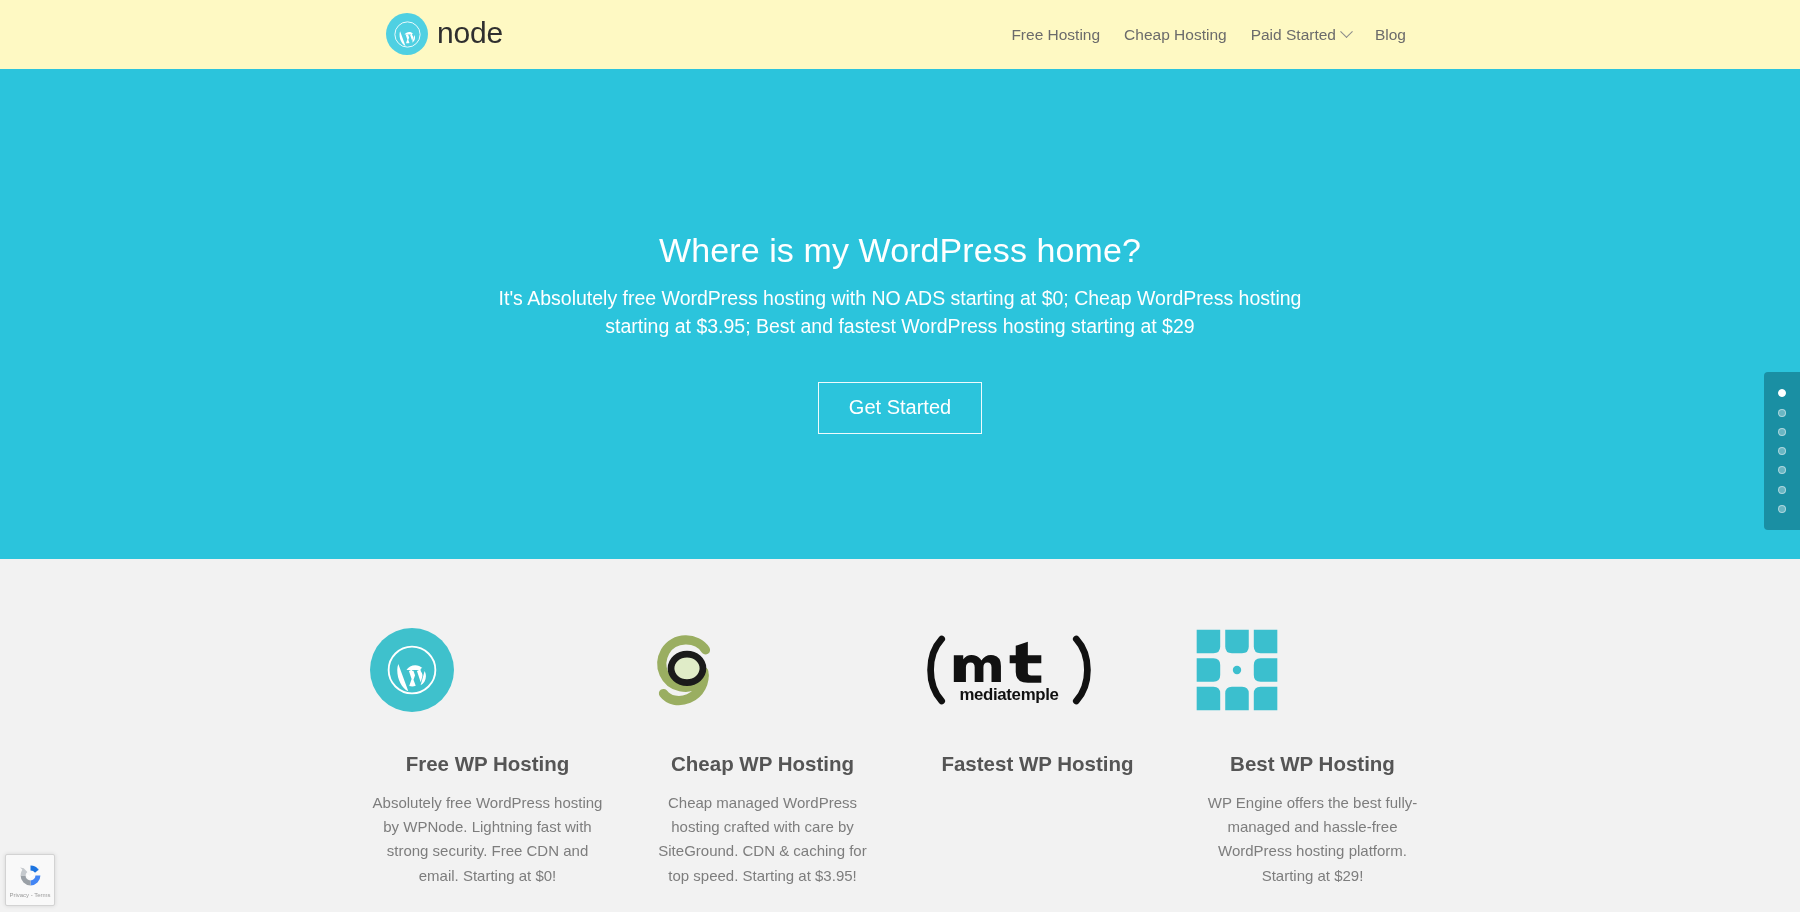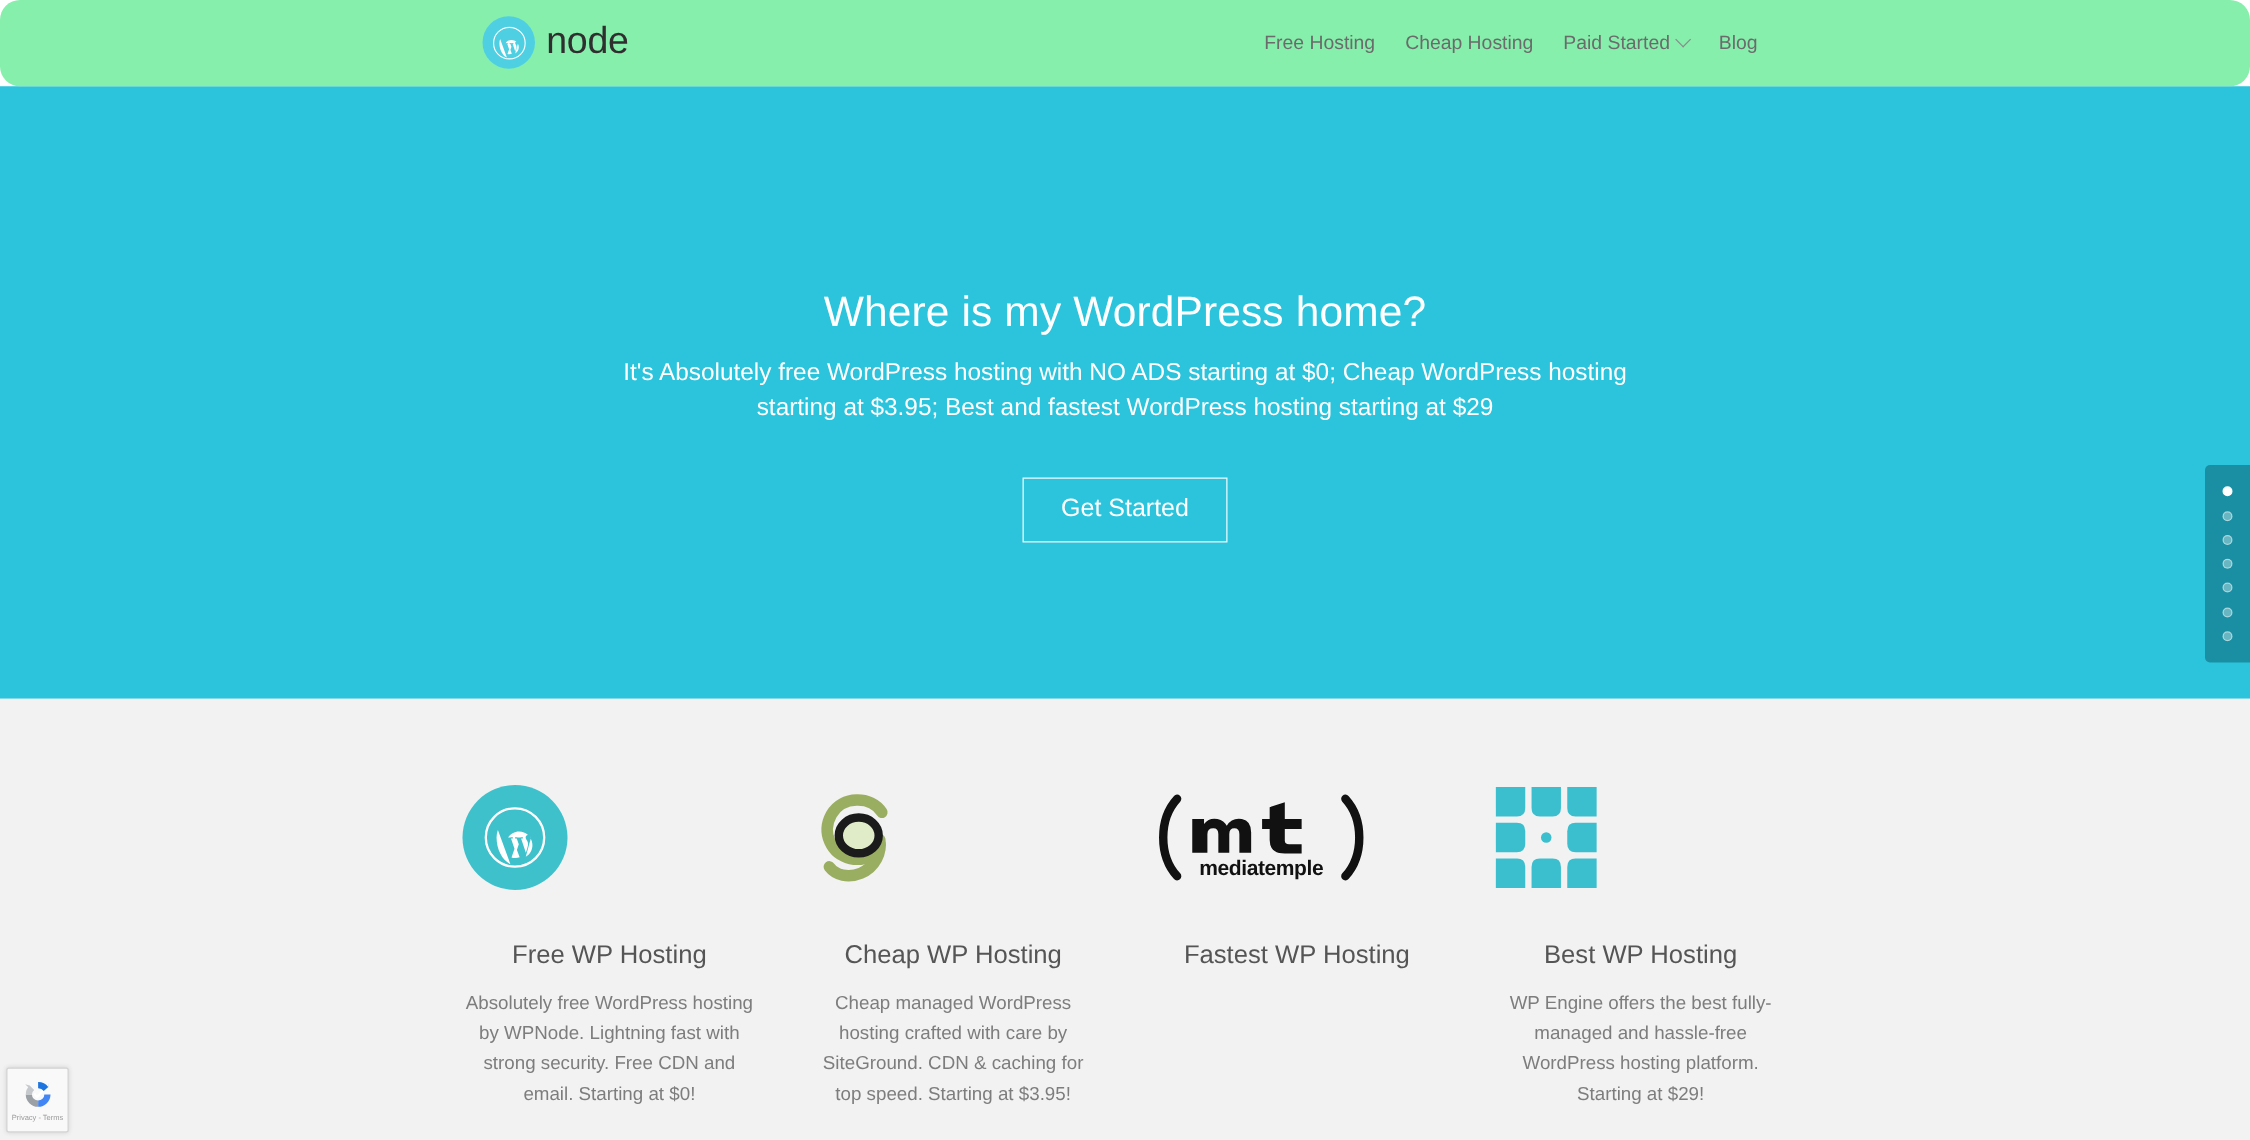--- a/index.html
+++ b/index.html
@@ -19,25 +19,24 @@
     height: 912px;
     overflow: hidden;
   }
 
   
   .site-header {
     position: absolute;
     top: 0; left: 0;
     width: 1800px;
     height: 69px;
-    background: #86efac;
+    background: #fef9c3;
     display: flex;
     align-items: center;
     z-index: 30;
-    border-radius: 16px;
   }
 
   .brand {
     position: absolute;
     left: 386px;
     top: 13px;
     display: flex;
     align-items: center;
     gap: 9px;
     text-decoration: none;
@@ -191,21 +190,21 @@
   .feature-logo {
     height: 112px;
     display: flex;
     align-items: center;
     justify-content: flex-start;
     margin-bottom: 26px;
   }
   .feature-title {
     font-size: 20.5px;
     color: #555555;
-    font-weight: 400;
+    font-weight: 700;
     margin-bottom: 14px;
     line-height: 1.2;
   }
   .feature-desc {
     font-size: 15px;
     color: #7d7d7d;
     line-height: 1.63;
     padding: 0 2px;
   }
 

